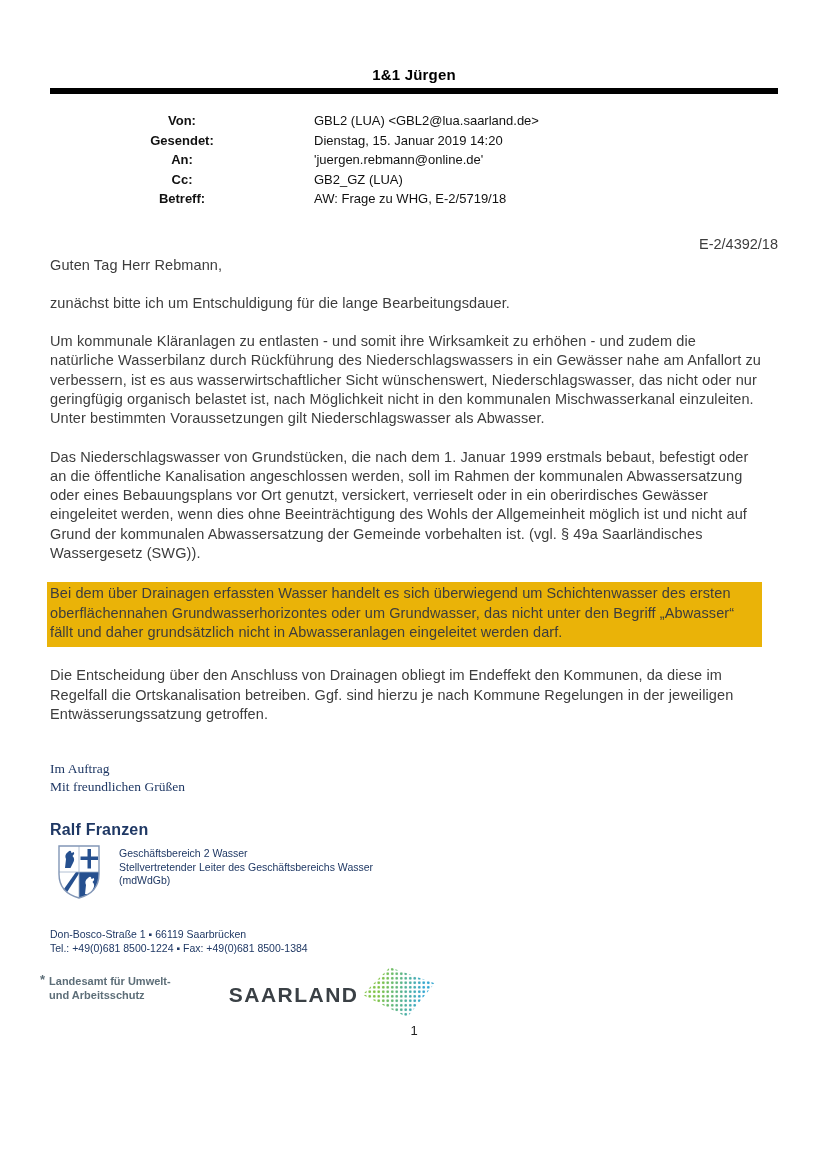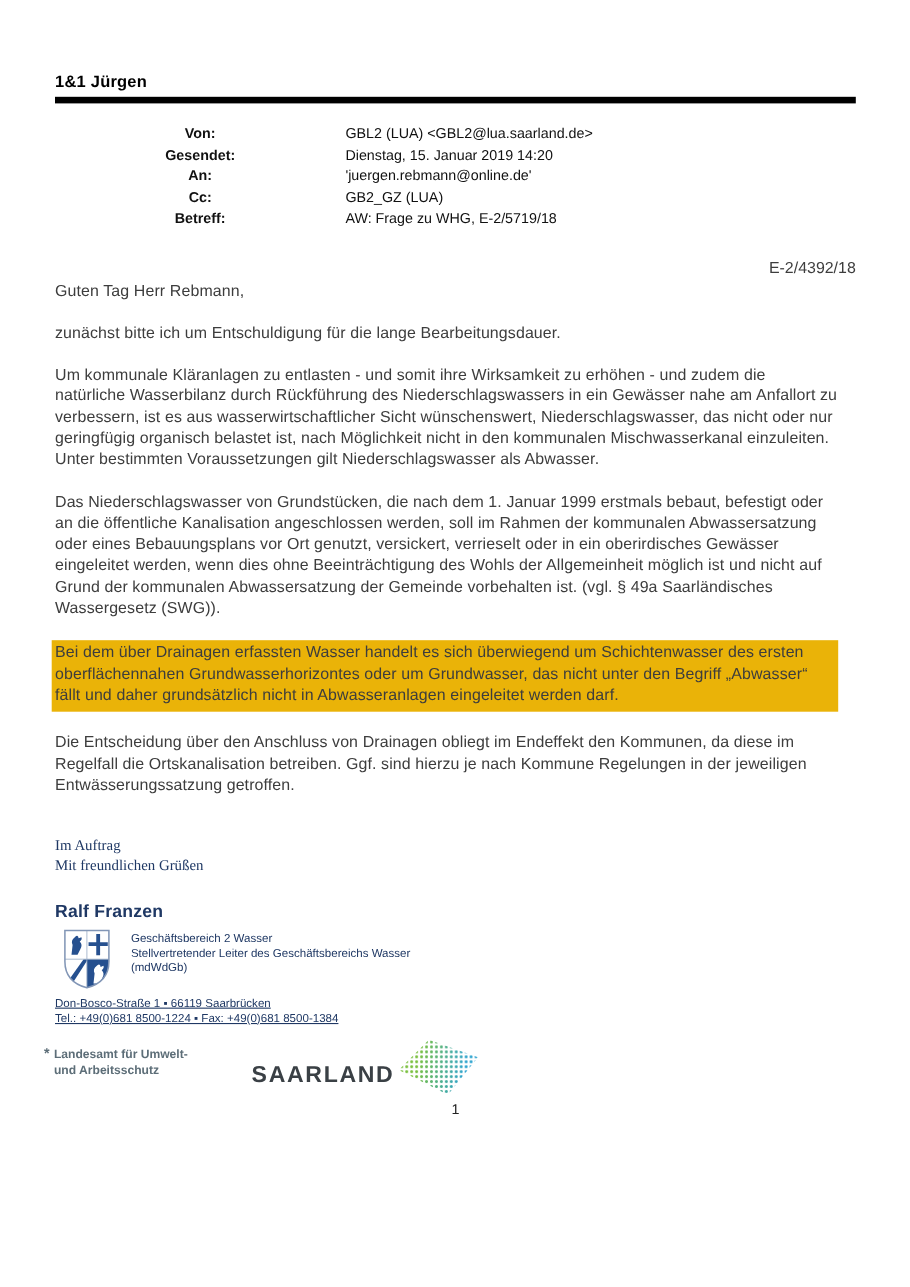--- a/index.html
+++ b/index.html
@@ -3,21 +3,21 @@
 <meta charset="utf-8">
 <style>
   html,body { margin:0; padding:0; background:#ffffff; }
   .page {
     position:relative; width:827px; height:1170px; margin:0 auto;
     background:#ffffff; overflow:hidden; box-sizing:border-box;
     padding:66px 49px 0 50px;
     font-family:"Liberation Sans","DejaVu Sans",sans-serif;
     color:#3d3d3d;
   }
-  .title { font-size:15px; font-weight:bold; color:#000; margin:0; line-height:18px; letter-spacing:.2px; }
+  .title { font-size:15px; font-weight:bold; color:#000; margin:0; line-height:18px; letter-spacing:.2px;text-align:center; }
   .rule { height:6px; background:#000; margin-top:4px; }
 
   .fields { margin-top:17px; font-size:13px; line-height:19.5px; color:#111; }
   .frow { display:flex;text-align:center; }
   .flabel { width:264px; font-weight:bold; flex:0 0 264px; }
   .fvalue { white-space:nowrap; }
 
   .ref { margin-top:27px; text-align:right; font-size:14.5px; color:#3d3d3d; }
 
   .bodytext p { margin:19px 16px 0 0; font-size:14.5px; line-height:19.3px; letter-spacing:.1px; }
@@ -32,28 +32,28 @@
     margin-top:36px;
     font-family:"Liberation Serif","DejaVu Serif",serif;
     font-size:13.5px; line-height:18px; color:#1f3864;
   }
 
   .sig-name { margin-top:25px; font-size:16px; font-weight:bold; color:#1f3864; letter-spacing:.2px; }
   .sig-row { display:flex; margin-top:5px; }
   .shield { width:44px; height:56px; margin-left:7px; flex:0 0 44px; }
   .org { margin-left:18px; font-size:10.5px; line-height:13.5px; color:#1f3864; padding-top:3px; }
 
-  .contact { margin-top:6px; font-size:10.5px; line-height:13.5px; color:#1f3864;text-decoration:underline; }
+  .contact { margin-top:28px; font-size:10.5px; line-height:13.5px; color:#1f3864; }
   .contact a { color:#1f3864; text-decoration:underline; cursor:pointer; }
   .linksep { margin:0 5px 0 0; text-decoration:none; font-size:8px; vertical-align:1px; }
 
   .footer { display:flex; align-items:flex-start; margin-top:20px; }
   .agency { display:flex; color:#5d6e78; font-size:11px; line-height:13.5px; font-weight:bold; margin-left:-10px; }
   .star { font-size:13px; margin-right:4px; margin-top:-2px; }
-  .brand { display:flex; align-items:center; margin-left:58px; margin-top:8px; }
+  .brand { display:flex; margin-left:58px; margin-top:8px; }
   .brand-text { font-size:21px; font-weight:bold; color:#3a4045; letter-spacing:1.5px; }
   .dots {
     width:72px; height:50px; margin-left:4px; margin-top:-16px;
     background:linear-gradient(100deg,#7cc142 25%,#2da3cf 80%);
     -webkit-mask-image:radial-gradient(circle,#000 1.1px,transparent 1.5px);
     -webkit-mask-size:4.5px 4.5px;
     mask-image:radial-gradient(circle,#000 1.1px,transparent 1.5px);
     mask-size:4.5px 4.5px;
     clip-path:polygon(38% 0%,100% 32%,62% 100%,0% 55%);
   }

